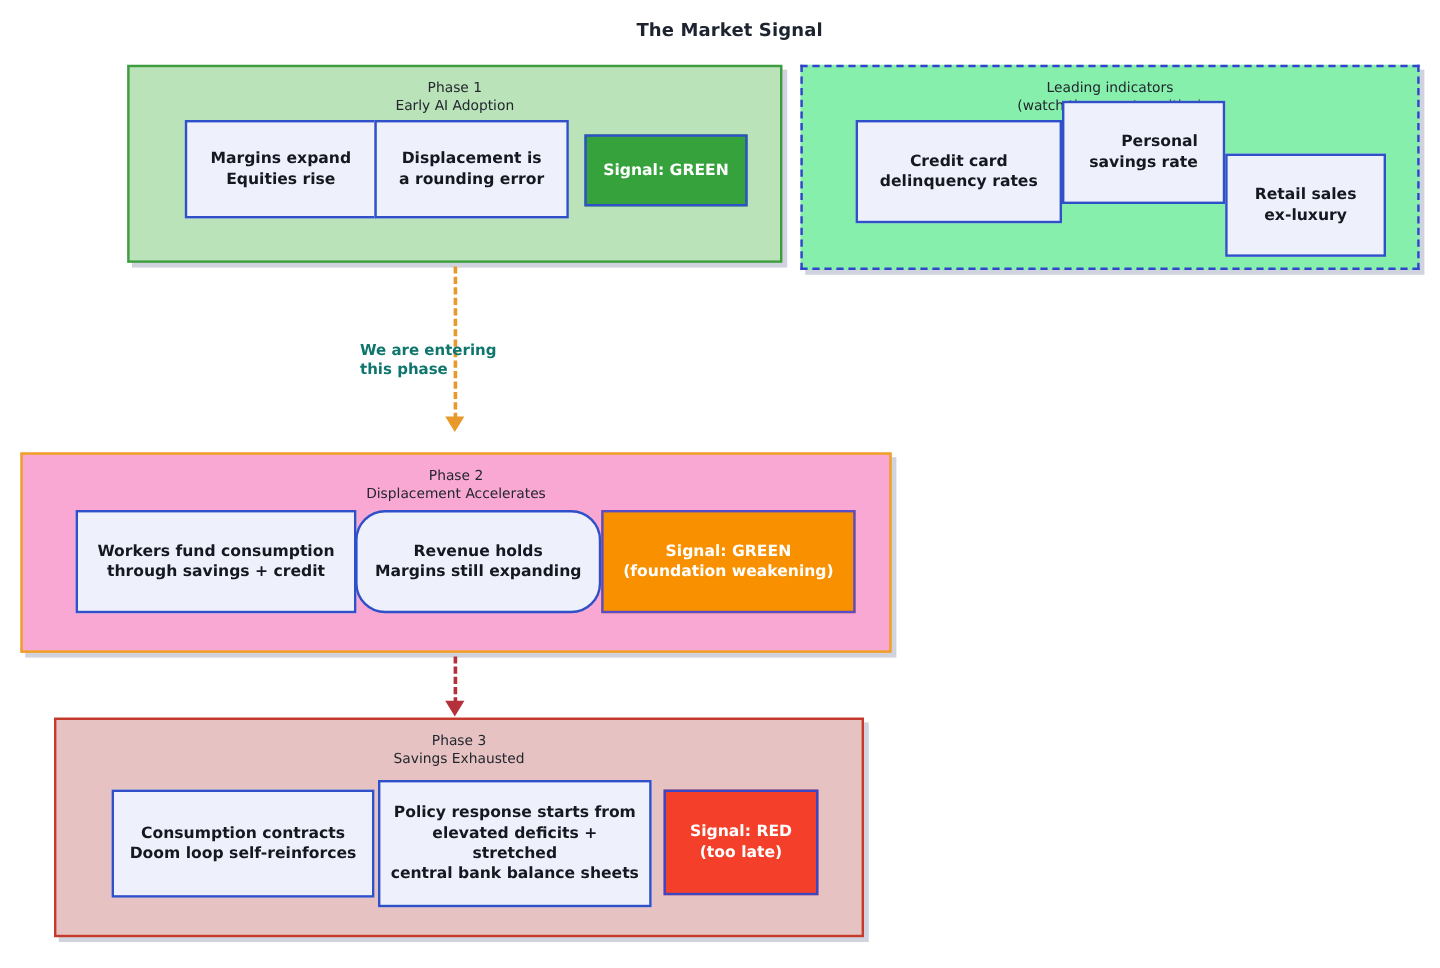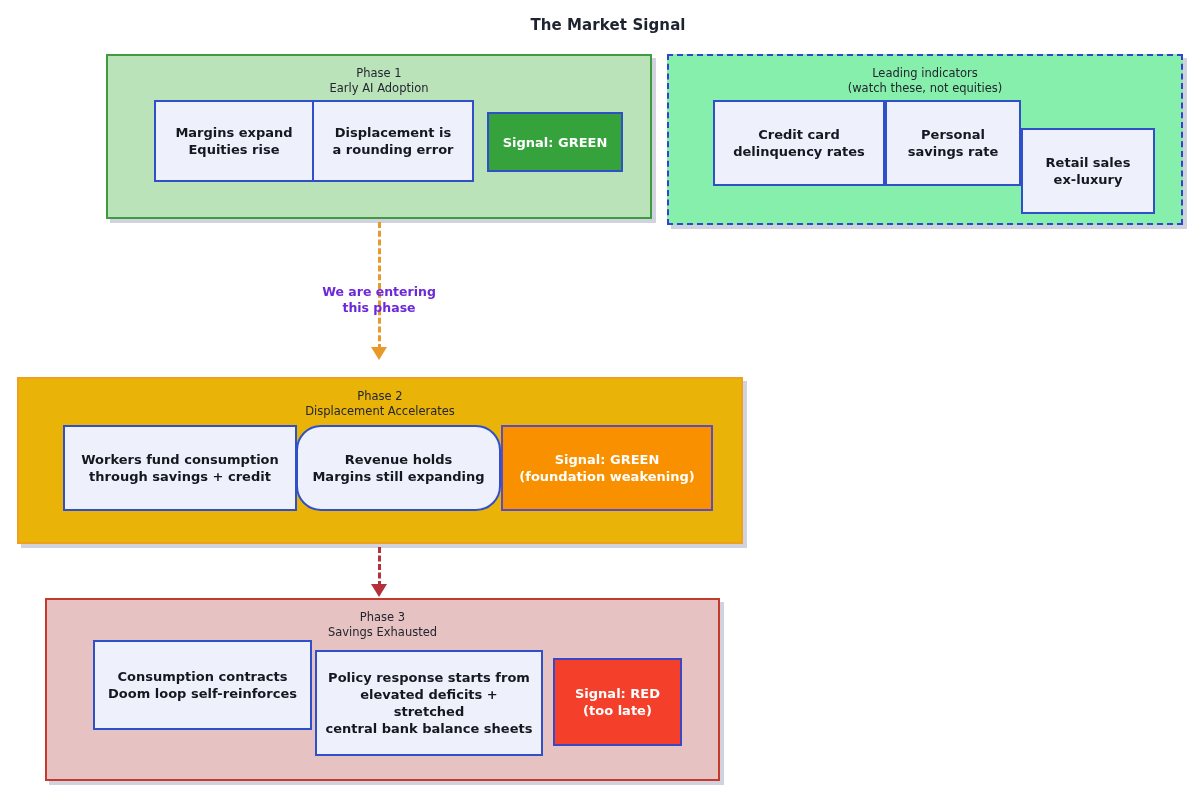--- a/index.html
+++ b/index.html
@@ -58,21 +58,21 @@
   #leading-indicators-group {
     left: 667px; top: 54px; width: 516px; height: 171px;
     background: #86efac;
     border: 2px dashed #3342cf;
     box-shadow: 4px 4px 0 rgba(120,130,160,.35);
   }
   #leading-indicators-group .group-title { color: #22262e; }
 
   #phase2-group {
     left: 17px; top: 377px; width: 726px; height: 167px;
-    background: #eab308;
+    background: #f9a8d4;
     border-color: #efa01d;
   }
   #phase3-group {
     left: 45px; top: 598px; width: 675px; height: 183px;
     background: #e6c2c2;
     border-color: #c43a2c;
   }
 
   
   .card {
@@ -106,30 +106,30 @@
     border-color: #3b46c4;
   }
 
   
   #p1-card-0 { left: 46px; top: 44px; width: 144px; height: 74px; }
   #p1-card-1 { left: 204px; top: 44px; width: 146px; height: 74px; }
   #p1-card-2 { left: 379px; top: 56px; width: 120px; height: 52px; }
 
   
   #li-card-0 { left: 44px; top: 44px; width: 156px; height: 78px; }
-  #li-card-1 { left: 216px; top: 44px; width: 120px; height: 78px; }
+  #li-card-1 { left: 216px; top: 28px; width: 120px; height: 78px; text-align: right; }
   #li-card-2 { left: 352px; top: 44px; width: 118px; height: 78px; margin-top: 28px; }
 
   
   #p2-card-0 { left: 44px; top: 46px; width: 218px; height: 78px; }
   #p2-card-1 { left: 277px; top: 46px; width: 189px; height: 78px; border-radius: 25px; }
   #p2-card-2 { left: 482px; top: 46px; width: 196px; height: 78px; }
 
   
-  #p3-card-0 { left: 46px; top: 40px; width: 203px; height: 82px; }
+  #p3-card-0 { left: 46px; top: 58px; width: 203px; height: 82px; }
   #p3-card-1 { left: 268px; top: 50px; width: 212px; height: 98px; }
   #p3-card-2 { left: 506px; top: 58px; width: 113px; height: 80px; }
 
   
   .connector { position: absolute; }
   .conn-line {
     position: absolute;
     width: 0;
     border-left-width: 3px;
     border-left-style: dashed;
@@ -152,25 +152,24 @@
     left: 378px; top: 547px; height: 40px;
     border-left-color: #b4303a;
   }
   #connector-2-3 .conn-head {
     left: 371px; top: 584px;
     border-top: 13px solid #b4303a;
   }
   #connector-label {
     position: absolute;
     left: 300px; top: 284px; width: 158px;
-    text-align: center;
     font-size: 12.5px;
     line-height: 16px;
     font-weight: 700;
-    color: #6d28d9;
+    color: #0f766e;
     white-space: pre-line;
   }
 </style>
 </head>
 <body>
 
 <div class="canvas">
 
   <div class="abs" id="diagram-title">The Market Signal</div>
 

